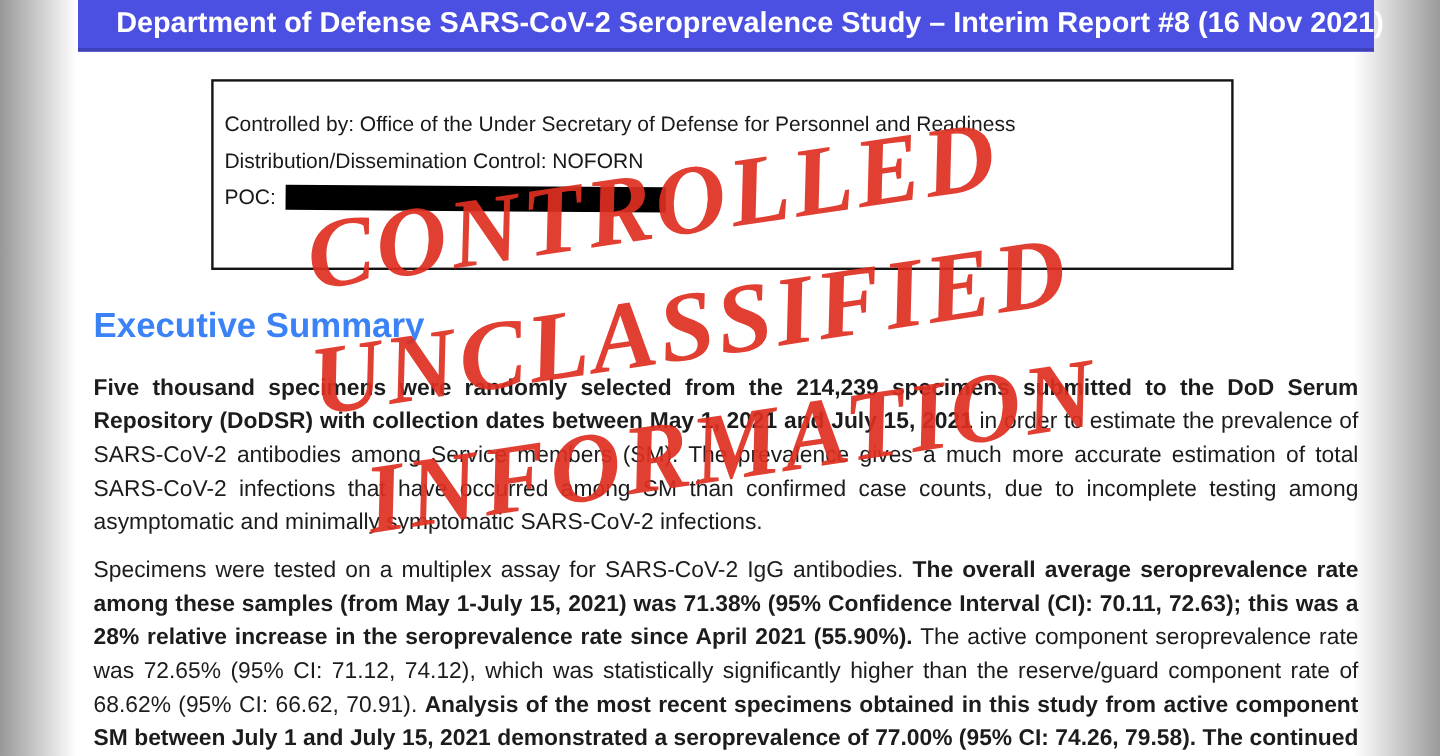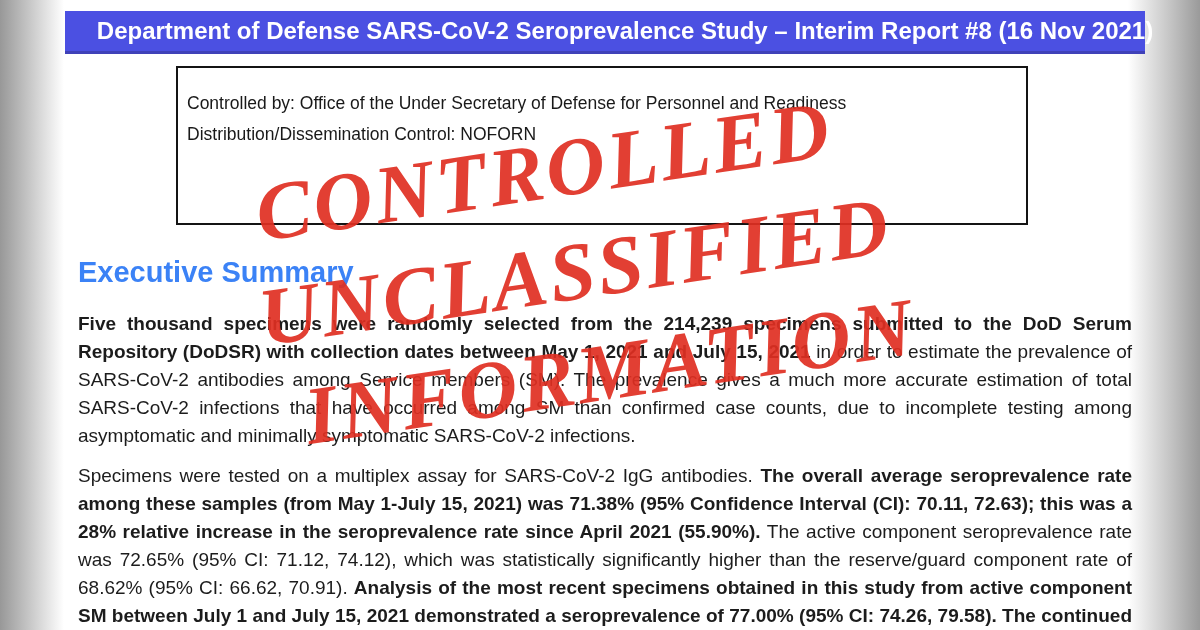--- a/index.html
+++ b/index.html
@@ -7,21 +7,21 @@
     width:1200px;height:630px;position:relative;overflow:hidden;
     background:#ffffff;
     font-family:"Liberation Sans",sans-serif;
     color:var(--text,#1b1b1b);
   }
   .edge{position:absolute;top:0;height:630px;z-index:1;}
   .edge-left{left:0;width:64px;background:linear-gradient(90deg,#989898 0%,#c6c6c6 45%,#ffffff 100%);}
   .edge-right{right:0;width:72px;background:linear-gradient(270deg,#9a9a9a 0%,#c8c8c8 45%,#ffffff 100%);}
 
   .banner{
-    position:absolute;left:65px;top:11px;width:1080px;height:43px;z-index:2;
+    position:absolute;left:65px;top:0;width:1080px;height:43px;z-index:2;
     background:var(--banner-blue,#4b50e2);
     border-bottom:3px solid var(--banner-border,#3f41b8);
     box-sizing:border-box;
     display:flex;align-items:center;justify-content:center;padding-left:40px;
   }
   .banner-title{
     color:#ffffff;font-weight:bold;font-size:24px;letter-spacing:0px;white-space:nowrap;
   }
 
   .cui-box{
@@ -71,20 +71,23 @@
 <div class="edge edge-left"></div>
 <div class="edge edge-right"></div>
 
 <div class="banner">
   <span class="banner-title">Department of Defense SARS-CoV-2 Seroprevalence Study – Interim Report #8 (16 Nov 2021)</span>
 </div>
 
 <div class="cui-box">
   <div class="cui-line">Controlled by: Office of the Under Secretary of Defense for Personnel and Readiness</div>
   <div class="cui-line">Distribution/Dissemination Control: NOFORN</div>
+  <div class="cui-line">
+    <span>POC:</span><span class="redaction-bar"></span>
+  </div>
 </div>
 
 <div class="content">
   <h1 class="exec-heading">Executive Summary</h1>
   <p class="para"><span class="b">Five thousand specimens were randomly selected from the 214,239 specimens submitted to the DoD Serum Repository (DoDSR) with collection dates between May 1, 2021 and July 15, 2021 </span><span>in order to estimate the prevalence of SARS-CoV-2 antibodies among Service members (SM). The prevalence gives a much more accurate estimation of total SARS-CoV-2 infections that have occurred among SM than confirmed case counts, due to incomplete testing among asymptomatic and minimally symptomatic SARS-CoV-2 infections.</span></p>
   <p class="para"><span>Specimens were tested on a multiplex assay for SARS-CoV-2 IgG antibodies. </span><span class="b">The overall average seroprevalence rate among these samples (from May 1-July 15, 2021) was 71.38% (95% Confidence Interval (CI): 70.11, 72.63); this was a 28% relative increase in the seroprevalence rate since April 2021 (55.90%).</span><span> The active component seroprevalence rate was 72.65% (95% CI: 71.12, 74.12), which was statistically significantly higher than the reserve/guard component rate of 68.62% (95% CI: 66.62, 70.91). </span><span class="b"> Analysis of the most recent specimens obtained in this study from active component SM between July 1 and July 15, 2021 demonstrated a seroprevalence of 77.00% (95% CI: 74.26, 79.58).  The continued rise in seroprevalence during the May 1 - July 15, 2021 time frame was largely due to vaccinations.</span></p>
 </div>
 
 <div class="watermark">
   <span class="wm-line">CONTROLLED</span>

